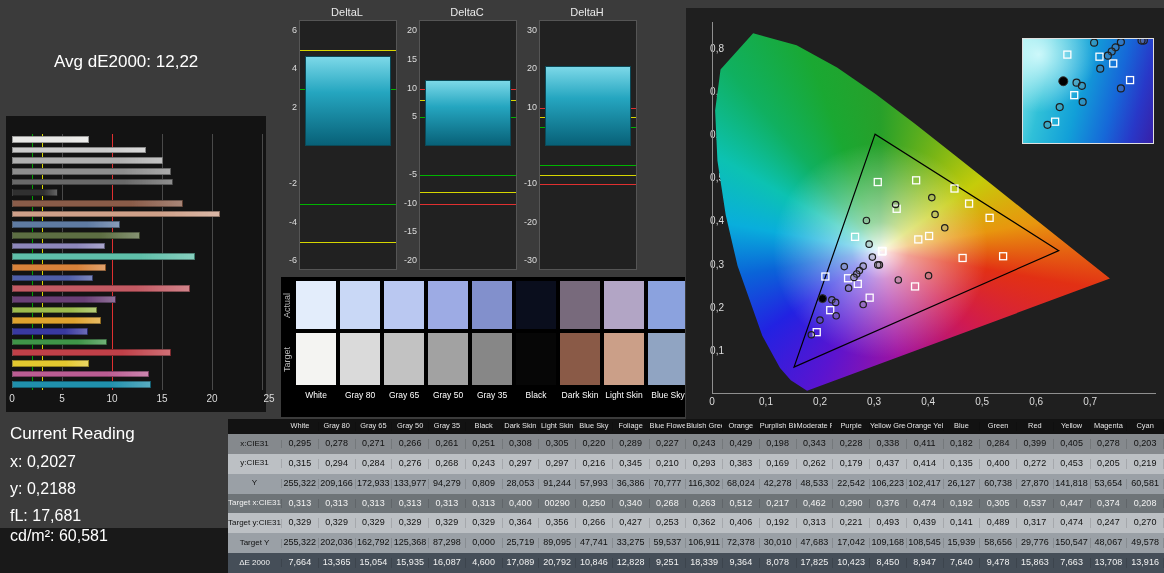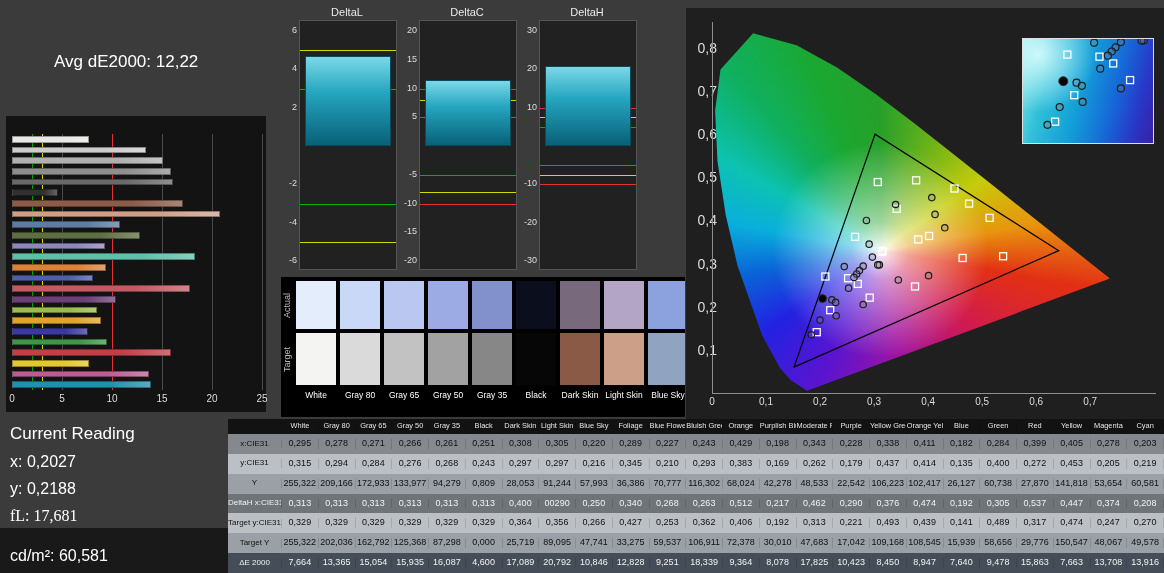--- a/index.html
+++ b/index.html
@@ -52,41 +52,41 @@
             border-left:1px solid #8f8f8f;border-bottom:1px solid #8f8f8f;box-sizing:content-box;}
   #cie-horseshoe{position:absolute;left:0;top:0;width:443px;height:371px;
     clip-path:polygon(21.23% 99.42%,17.56% 96.55%,15.13% 93.28%,11.13% 84.57%,5.54% 65.7%,2.87% 52.01%,1% 37.4%,0.48% 23.86%,1.7% 12.77%,9.06% 3.05%,18.87% 6.29%,28% 12.29%,36.78% 19.5%,45.5% 27.38%,54.16% 35.5%,62.5% 43.42%,70.15% 50.67%,76.46% 56.69%,84.33% 64.15%,89.6% 69.15%);
     background:
       radial-gradient(circle at 37.8% 61.6%, rgba(255,255,255,.95) 0%, rgba(255,255,255,.55) 8%, rgba(255,255,255,0) 30%),
       conic-gradient(from 0deg at 37.8% 61.6%,
         #27a02a 0deg,#7ab616 30deg,#c5cc0a 55deg,#e8960e 80deg,#e23014 100deg,
         #d01a50 130deg,#a013a0 170deg,#5a14d0 205deg,#2222e2 235deg,#0a64d8 260deg,
         #09aedc 280deg,#0cc2b2 300deg,#10b060 320deg,#1aa832 340deg,#27a02a 360deg);}
   #cie-svg{position:absolute;left:0;top:0;}
-  #cie-yaxis{position:absolute;left:9px;top:14px;width:24px;height:371px;font-size:14px;color:#ddd;}
+  #cie-yaxis{position:absolute;left:16px;top:14px;width:24px;height:371px;font-size:10px;color:#ddd;}
   .cytick{position:absolute;right:2px;transform:translateY(-50%);}
   #cie-xaxis{position:absolute;left:26px;top:388px;width:443px;height:12px;font-size:10px;color:#ddd;overflow:visible;}
   .cxtick{position:absolute;transform:translateX(-50%);}
   #cie-inset{position:absolute;left:336px;top:30px;width:130px;height:104px;border:1px solid #e0e0e0;
     background:
       radial-gradient(circle at 12% 15%, rgba(225,255,255,.85), rgba(225,255,255,0) 40%),
       linear-gradient(105deg,#8ce8ea 0%,#30c0d8 22%,#12a0d8 45%,#1668d8 68%,#2838c8 85%,#3820a8 100%);}
   #rgb-box{position:absolute;left:278px;top:340px;width:178px;height:24px;background:#141414;
            border-radius:4px;font-size:12.5px;line-height:24px;text-align:center;color:#fff;}
   .tri{fill:none;stroke:#000;stroke-width:1.2;}
   .msq{fill:none;stroke:#fff;stroke-width:1.3;}
   .mcir{fill:rgba(130,130,130,.25);stroke:#1d1d1d;stroke-width:1.2;}
   .mdot{fill:#000;stroke:#333;stroke-width:1;}
 
   
   .cur-line{position:absolute;left:10px;font-size:16px;}
   #cur-title{top:424px;font-size:17px;}
-  #cur-x{top:453px;} #cur-y{top:480px;text-align:center;} #cur-fl{top:507px;font-family:Liberation Serif, serif;}
+  #cur-x{top:453px;} #cur-y{top:480px;text-align:center;} #cur-fl{top:507px;}
   #cd-strip{position:absolute;left:0;top:528px;width:232px;height:45px;background:#191919;}
-  #cur-cd{top:547px;}
+  #cur-cd{top:527px;}
 
   
   #ccr-table{position:absolute;left:228px;top:419px;width:936px;height:154px;font-size:9px;color:#101010;}
   .trow{display:grid;grid-template-columns:54px repeat(24,1fr);height:19.86px;align-items:center;text-align:center;}
   .thead{height:15px;background:#121212;color:#e6e6e6;font-size:7.4px;}
   .tcell{overflow:hidden;white-space:nowrap;border-right:1px solid rgba(0,0,0,.12);line-height:1.1;}
   .tlabel{font-size:8px;}
   .r0{background:#85898d;} .r1{background:#bcc0c4;} .r2{background:#9aa0a6;}
   .r3{background:#6e7478;color:#f2f2f2;} .r4{background:#bcc0c4;} .r5{background:#9aa0a6;}
   .r6{background:#454e58;color:#f2f2f2;}
@@ -132,21 +132,21 @@
         <div class="hbar" style="top: 226px; height: 6.66667px; width: 76.63px; background: linear-gradient(90deg, rgb(227, 200, 47) 70%, rgba(255, 255, 255, 0.25)) rgb(227, 200, 47);"></div>
         <div class="hbar" style="top: 236.667px; height: 6.66667px; width: 137.08px; background: linear-gradient(90deg, rgb(187, 93, 147) 70%, rgba(255, 255, 255, 0.25)) rgb(187, 93, 147);"></div>
         <div class="hbar" style="top: 247.333px; height: 6.66667px; width: 139.16px; background: linear-gradient(90deg, rgb(32, 144, 172) 70%, rgba(255, 255, 255, 0.25)) rgb(32, 144, 172);"></div>
       </div>
     <div id="de-axis">
         <span class="xtick" style="left: 0px;">0</span>
         <span class="xtick" style="left: 50px;">5</span>
         <span class="xtick" style="left: 100px;">10</span>
         <span class="xtick" style="left: 150px;">15</span>
         <span class="xtick" style="left: 200px;">20</span>
-        <span class="xtick" style="left: 250px;">25</span>
+        <span class="xtick" style="left: 257px;">25</span>
       </div>
   </div>
 
   <div class="cur-line" id="cur-title">Current Reading</div>
   <div class="cur-line" id="cur-x">x: 0,2027</div>
   <div class="cur-line" id="cur-y">y: 0,2188</div>
   <div class="cur-line" id="cur-fl">fL: 17,681</div>
   <div id="cd-strip"></div>
   <div class="cur-line" id="cur-cd">cd/m²: 60,581</div>
 
@@ -476,21 +476,21 @@
         <div class="tcell">106,223</div>
         <div class="tcell">102,417</div>
         <div class="tcell">26,127</div>
         <div class="tcell">60,738</div>
         <div class="tcell">27,870</div>
         <div class="tcell">141,818</div>
         <div class="tcell">53,654</div>
         <div class="tcell">60,581</div>
       </div>
       <div class="trow r3">
-        <div class="tcell tlabel">DeltaH x:CIE31</div>
+        <div class="tcell tlabel">Target x:CIE31</div>
         <div class="tcell">0,313</div>
         <div class="tcell">0,313</div>
         <div class="tcell">0,313</div>
         <div class="tcell">0,313</div>
         <div class="tcell">0,313</div>
         <div class="tcell">0,313</div>
         <div class="tcell">0,400</div>
         <div class="tcell">00290</div>
         <div class="tcell">0,250</div>
         <div class="tcell">0,340</div>

